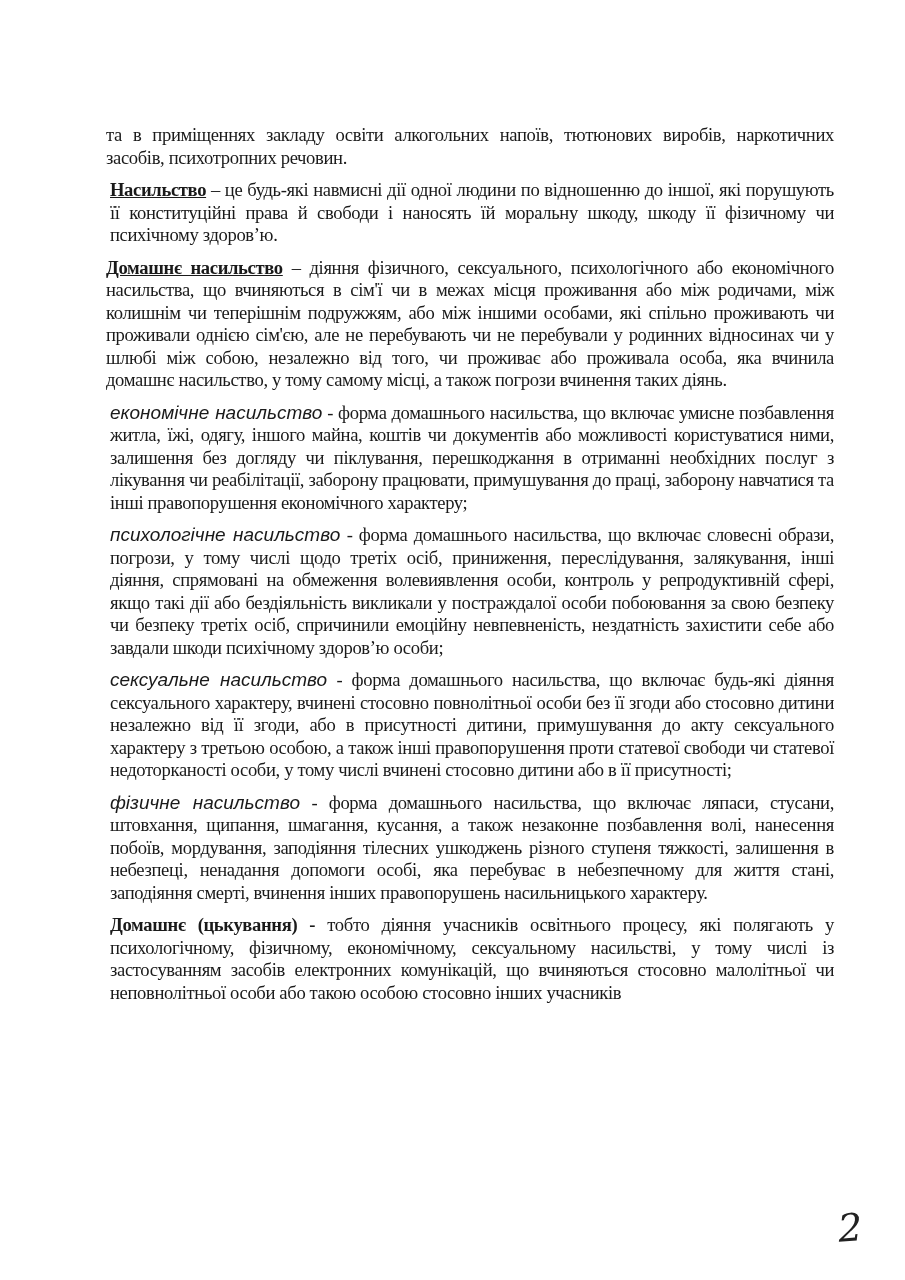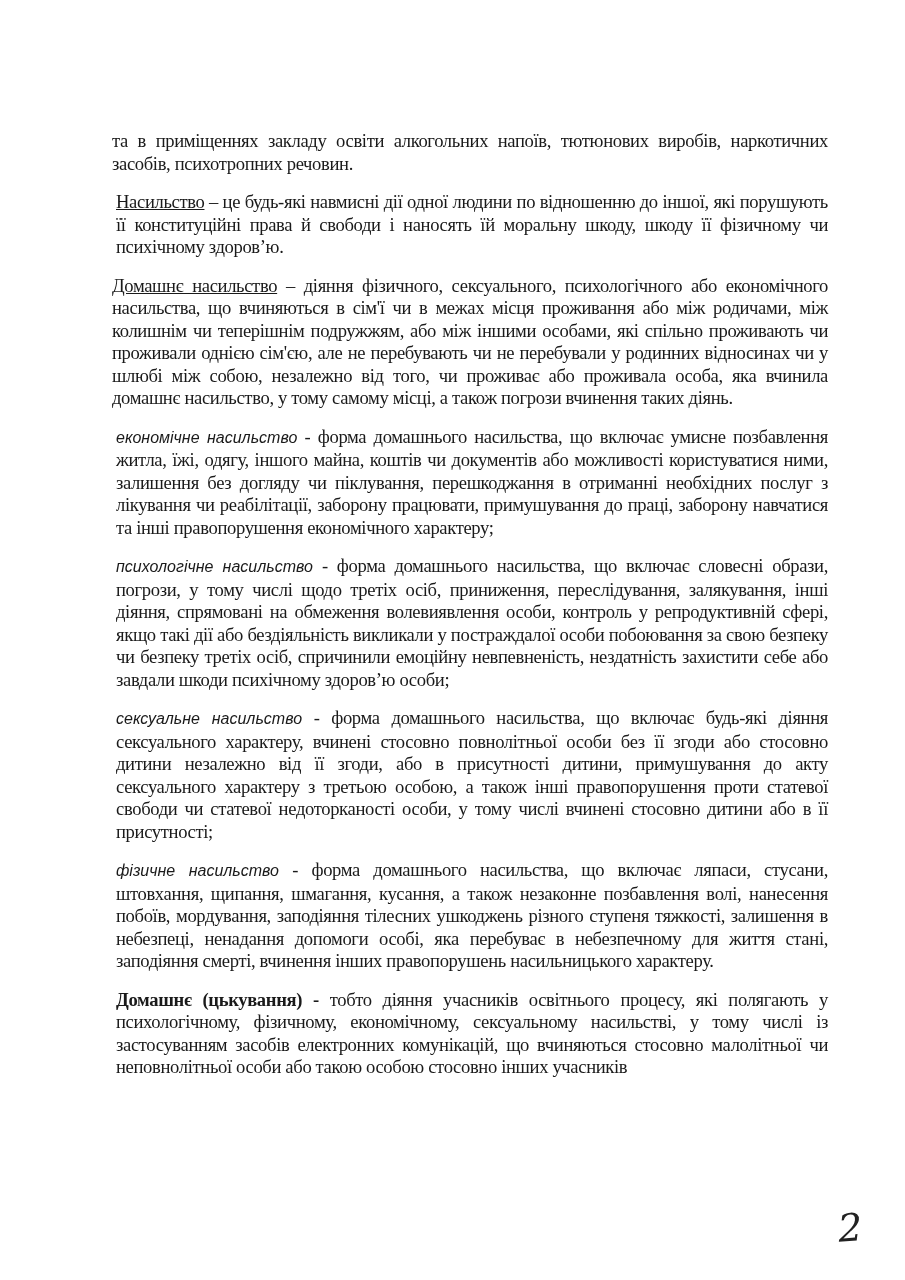--- a/index.html
+++ b/index.html
@@ -5,23 +5,23 @@
   html, body { margin: 0; padding: 0; }
   body {
     width: 905px; height: 1280px; background: #ffffff; position: relative; overflow: hidden;
     font-family: "Liberation Serif", serif; color: #1a1a1a;
   }
   .page {
     position: absolute; left: 96px; top: 114px; width: 748px;
     font-size: 18.6px; line-height: 22.5px; text-align: justify;
     letter-spacing: -0.35px;
   }
-  .page p { margin: 16px; }
-  .term-u { font-weight: normal; text-decoration: underline; }
-  .term-i { font-family: "Liberation Sans", sans-serif; font-style: italic; font-size: 16px; letter-spacing: 0; }
+  .page p { margin: 10px; }
+  .term-u { font-weight: bold; text-decoration: underline; }
+  .term-i { font-family: "Liberation Sans", sans-serif; font-style: italic; font-size: 19px; letter-spacing: 0; }
   .term-b { font-weight: bold; }
   .ind { padding-left: 4px; }
   .page-number {
     position: absolute; left: 838px; top: 1206px; font-family: "DejaVu Serif", serif;
     font-style: italic; font-size: 38px; color: #222;
     transform: rotate(-4deg);
   }
 </style>
 </head>
 <body>

